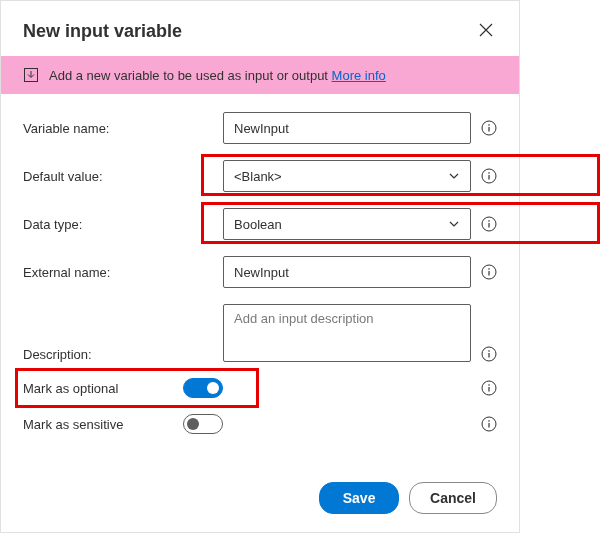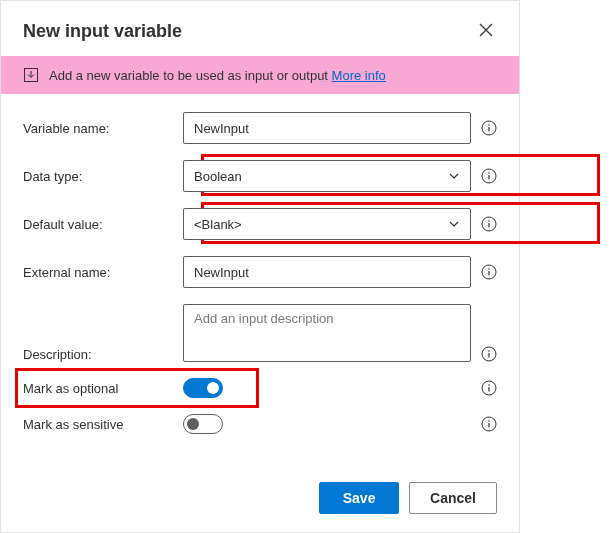--- a/index.html
+++ b/index.html
@@ -87,20 +87,21 @@
       width: 100%;
       height: 32px;
       border: 1px solid #605e5c;
       border-radius: 2px;
       padding: 6px 10px;
       font-size: 13px;
       color: #323130;
       background: #fff;
       outline: none;
       font-family: inherit;
+      margin-left: 40px;
     }
     .textarea-field {
       height: 58px;
       resize: none;
     }
     .textarea-field::placeholder {
       color: #7a7a7a;
     }
     .select-field {
       position: relative;
@@ -182,21 +183,21 @@
     }
     .footer {
       padding: 14px 22px 18px;
       display: flex;
       justify-content: flex-end;
       gap: 10px;
     }
     .btn {
       min-width: 80px;
       height: 32px;
-      border-radius: 2px;
+      border-radius: 14px;
       font-size: 14px;
       font-weight: 600;
       padding: 0 20px;
       cursor: pointer;
     }
     .btn-primary {
       background: #0078d4;
       border: 1px solid #0078d4;
       color: #fff;
     }
@@ -251,47 +252,47 @@
       <span class="info-icon">
         <svg width="16" height="16" viewBox="0 0 16 16">
             <circle cx="8" cy="8" r="7" fill="none" stroke="#323130" stroke-width="1"></circle>
             <circle cx="8" cy="5" r="0.8" fill="#323130"></circle>
             <path d="M8 7 L8 11.5" stroke="#323130" stroke-width="1.2"></path>
           </svg>
       </span>
     </div>
 
     <div class="form-row">
-      <div class="highlight-red hl-datatype"></div>
-      <div class="label">Data type:</div>
+      <div class="highlight-red hl-defaultvalue"></div>
+      <div class="label">Default value:</div>
       <div class="field-wrap">
         <div class="select-field">
-          <span class="select-value">Boolean</span>
+          <span class="select-value">&lt;Blank&gt;</span>
           <span class="chevron">
             <svg width="12" height="12" viewBox="0 0 12 12">
                 <path d="M2 4 L6 8 L10 4" fill="none" stroke="#323130" stroke-width="1.2"></path>
               </svg>
           </span>
         </div>
       </div>
       <span class="info-icon">
         <svg width="16" height="16" viewBox="0 0 16 16">
             <circle cx="8" cy="8" r="7" fill="none" stroke="#323130" stroke-width="1"></circle>
             <circle cx="8" cy="5" r="0.8" fill="#323130"></circle>
             <path d="M8 7 L8 11.5" stroke="#323130" stroke-width="1.2"></path>
           </svg>
       </span>
     </div>
 
     <div class="form-row">
-      <div class="highlight-red hl-defaultvalue"></div>
-      <div class="label">Default value:</div>
+      <div class="highlight-red hl-datatype"></div>
+      <div class="label">Data type:</div>
       <div class="field-wrap">
         <div class="select-field">
-          <span class="select-value">&lt;Blank&gt;</span>
+          <span class="select-value">Boolean</span>
           <span class="chevron">
             <svg width="12" height="12" viewBox="0 0 12 12">
                 <path d="M2 4 L6 8 L10 4" fill="none" stroke="#323130" stroke-width="1.2"></path>
               </svg>
           </span>
         </div>
       </div>
       <span class="info-icon">
         <svg width="16" height="16" viewBox="0 0 16 16">
             <circle cx="8" cy="8" r="7" fill="none" stroke="#323130" stroke-width="1"></circle>

